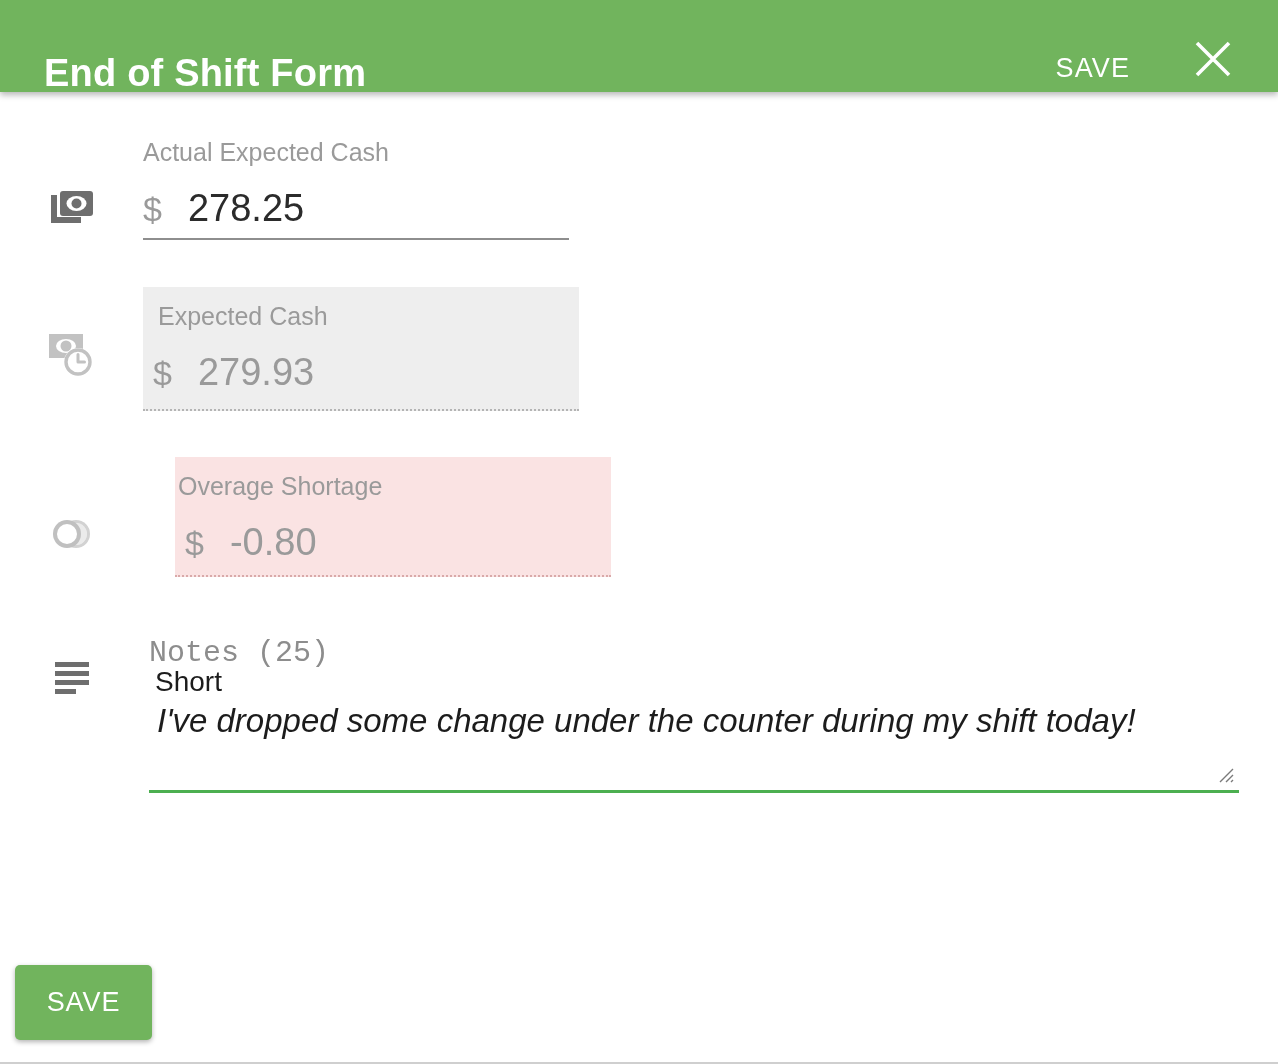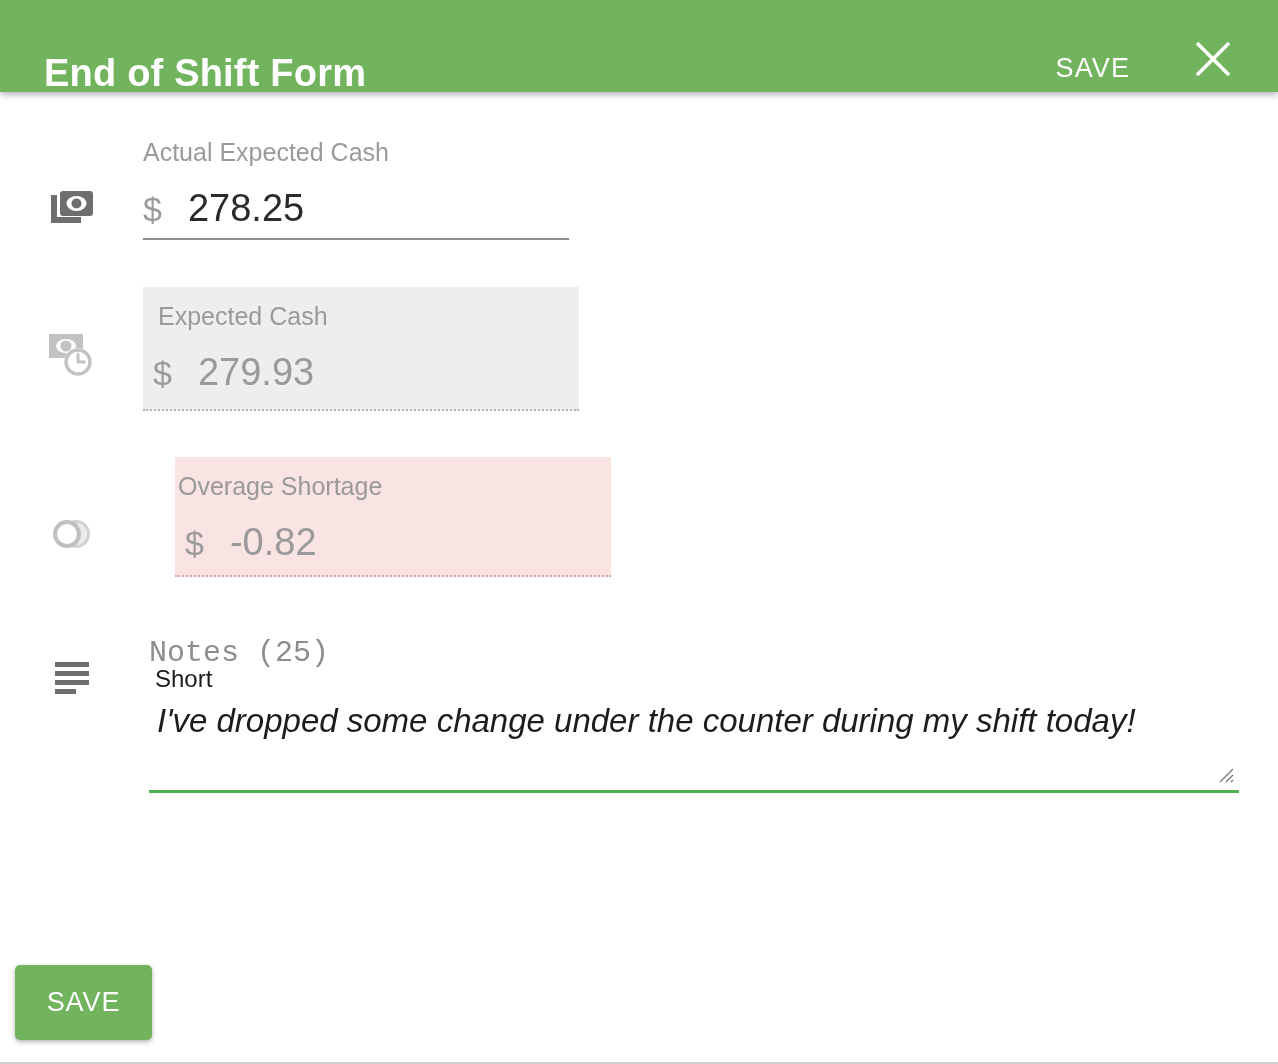--- a/index.html
+++ b/index.html
@@ -119,21 +119,21 @@
   .underline-dotted-pink {
     border-bottom: 2px dotted #d9a9a9;
   }
   .readonly-bg {
     background: #eeeeee;
   }
   .error-bg {
     background: #fae3e3;
   }
   .helper-text {
-    font-size: 24px;
+    font-size: 28px;
     color: #1c1c1c;
     line-height: 1.2;
   }
 
   
   .notes-label {
     font-size: 30px;
     color: #8d8d8d;
     line-height: 1.1;
     white-space: nowrap;
@@ -251,21 +251,21 @@
         <circle cx="28" cy="17" r="11" fill="#ffffff"></circle>
         <circle cx="28" cy="17" r="11" fill="#d2d2d2" opacity="0.45"></circle>
         <circle cx="19" cy="17" r="14" fill="#c0c0c0"></circle>
         <circle cx="19" cy="17" r="10" fill="#ffffff"></circle>
       </svg>
     </div>
     <div class="field-area error-bg underline-dotted-pink" style="left:99px; top:12px; width:436px; padding:14px 0 8px 0; box-sizing:border-box;margin-left:32px;">
       <div class="field-label" style="padding-left:3px;">Overage Shortage</div>
       <div class="field-valline" style="padding:22px 0 6px 10px;">
         <span class="currency">$</span>
-        <span class="field-value muted">-0.82</span>
+        <span class="field-value muted">-0.80</span>
       </div>
     </div>
     <div class="helper-text" style="position:absolute; left:111px; top:220px;">Short</div>
   </div>
 
   <div class="field-row" style="left:44px; top:545px; width:1190px;">
     <div class="field-icon" style="left:0px; top:22px;">
       <svg width="36" height="36" viewBox="0 0 36 36" aria-hidden="true">
         <rect x="1" y="3" width="34" height="5" fill="#6e6e6e"></rect>
         <rect x="1" y="12" width="34" height="5" fill="#6e6e6e"></rect>

